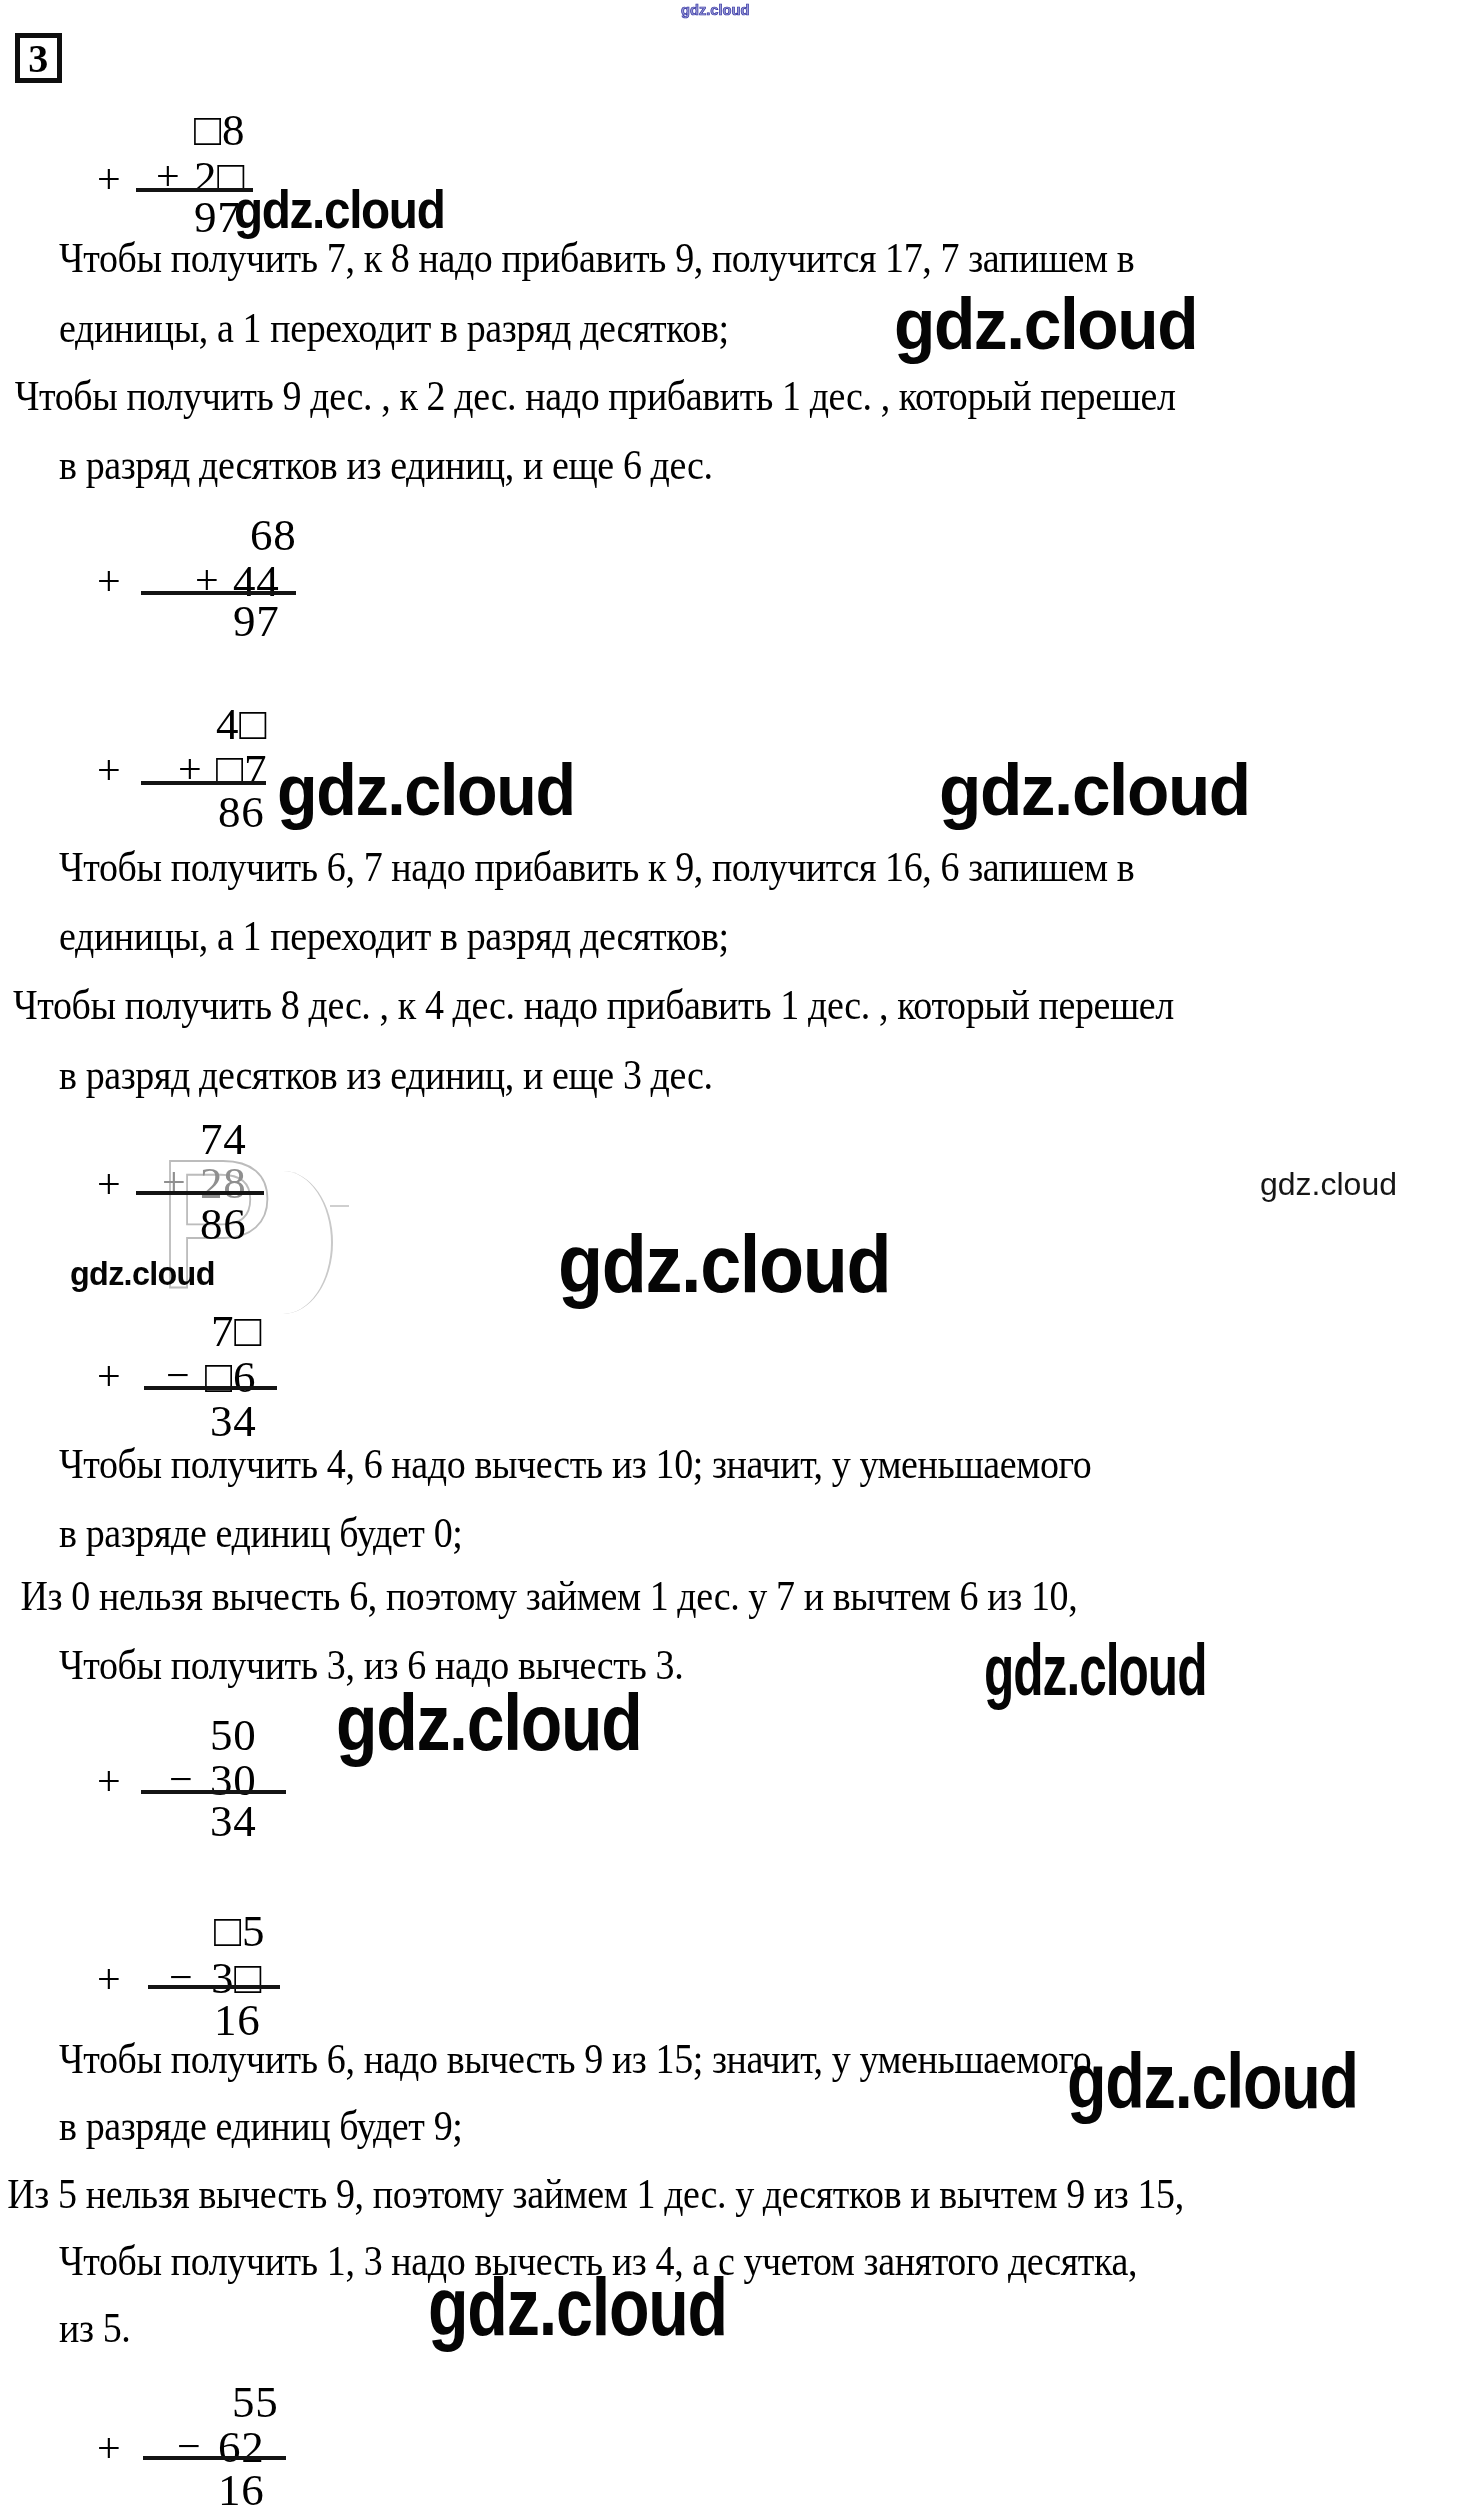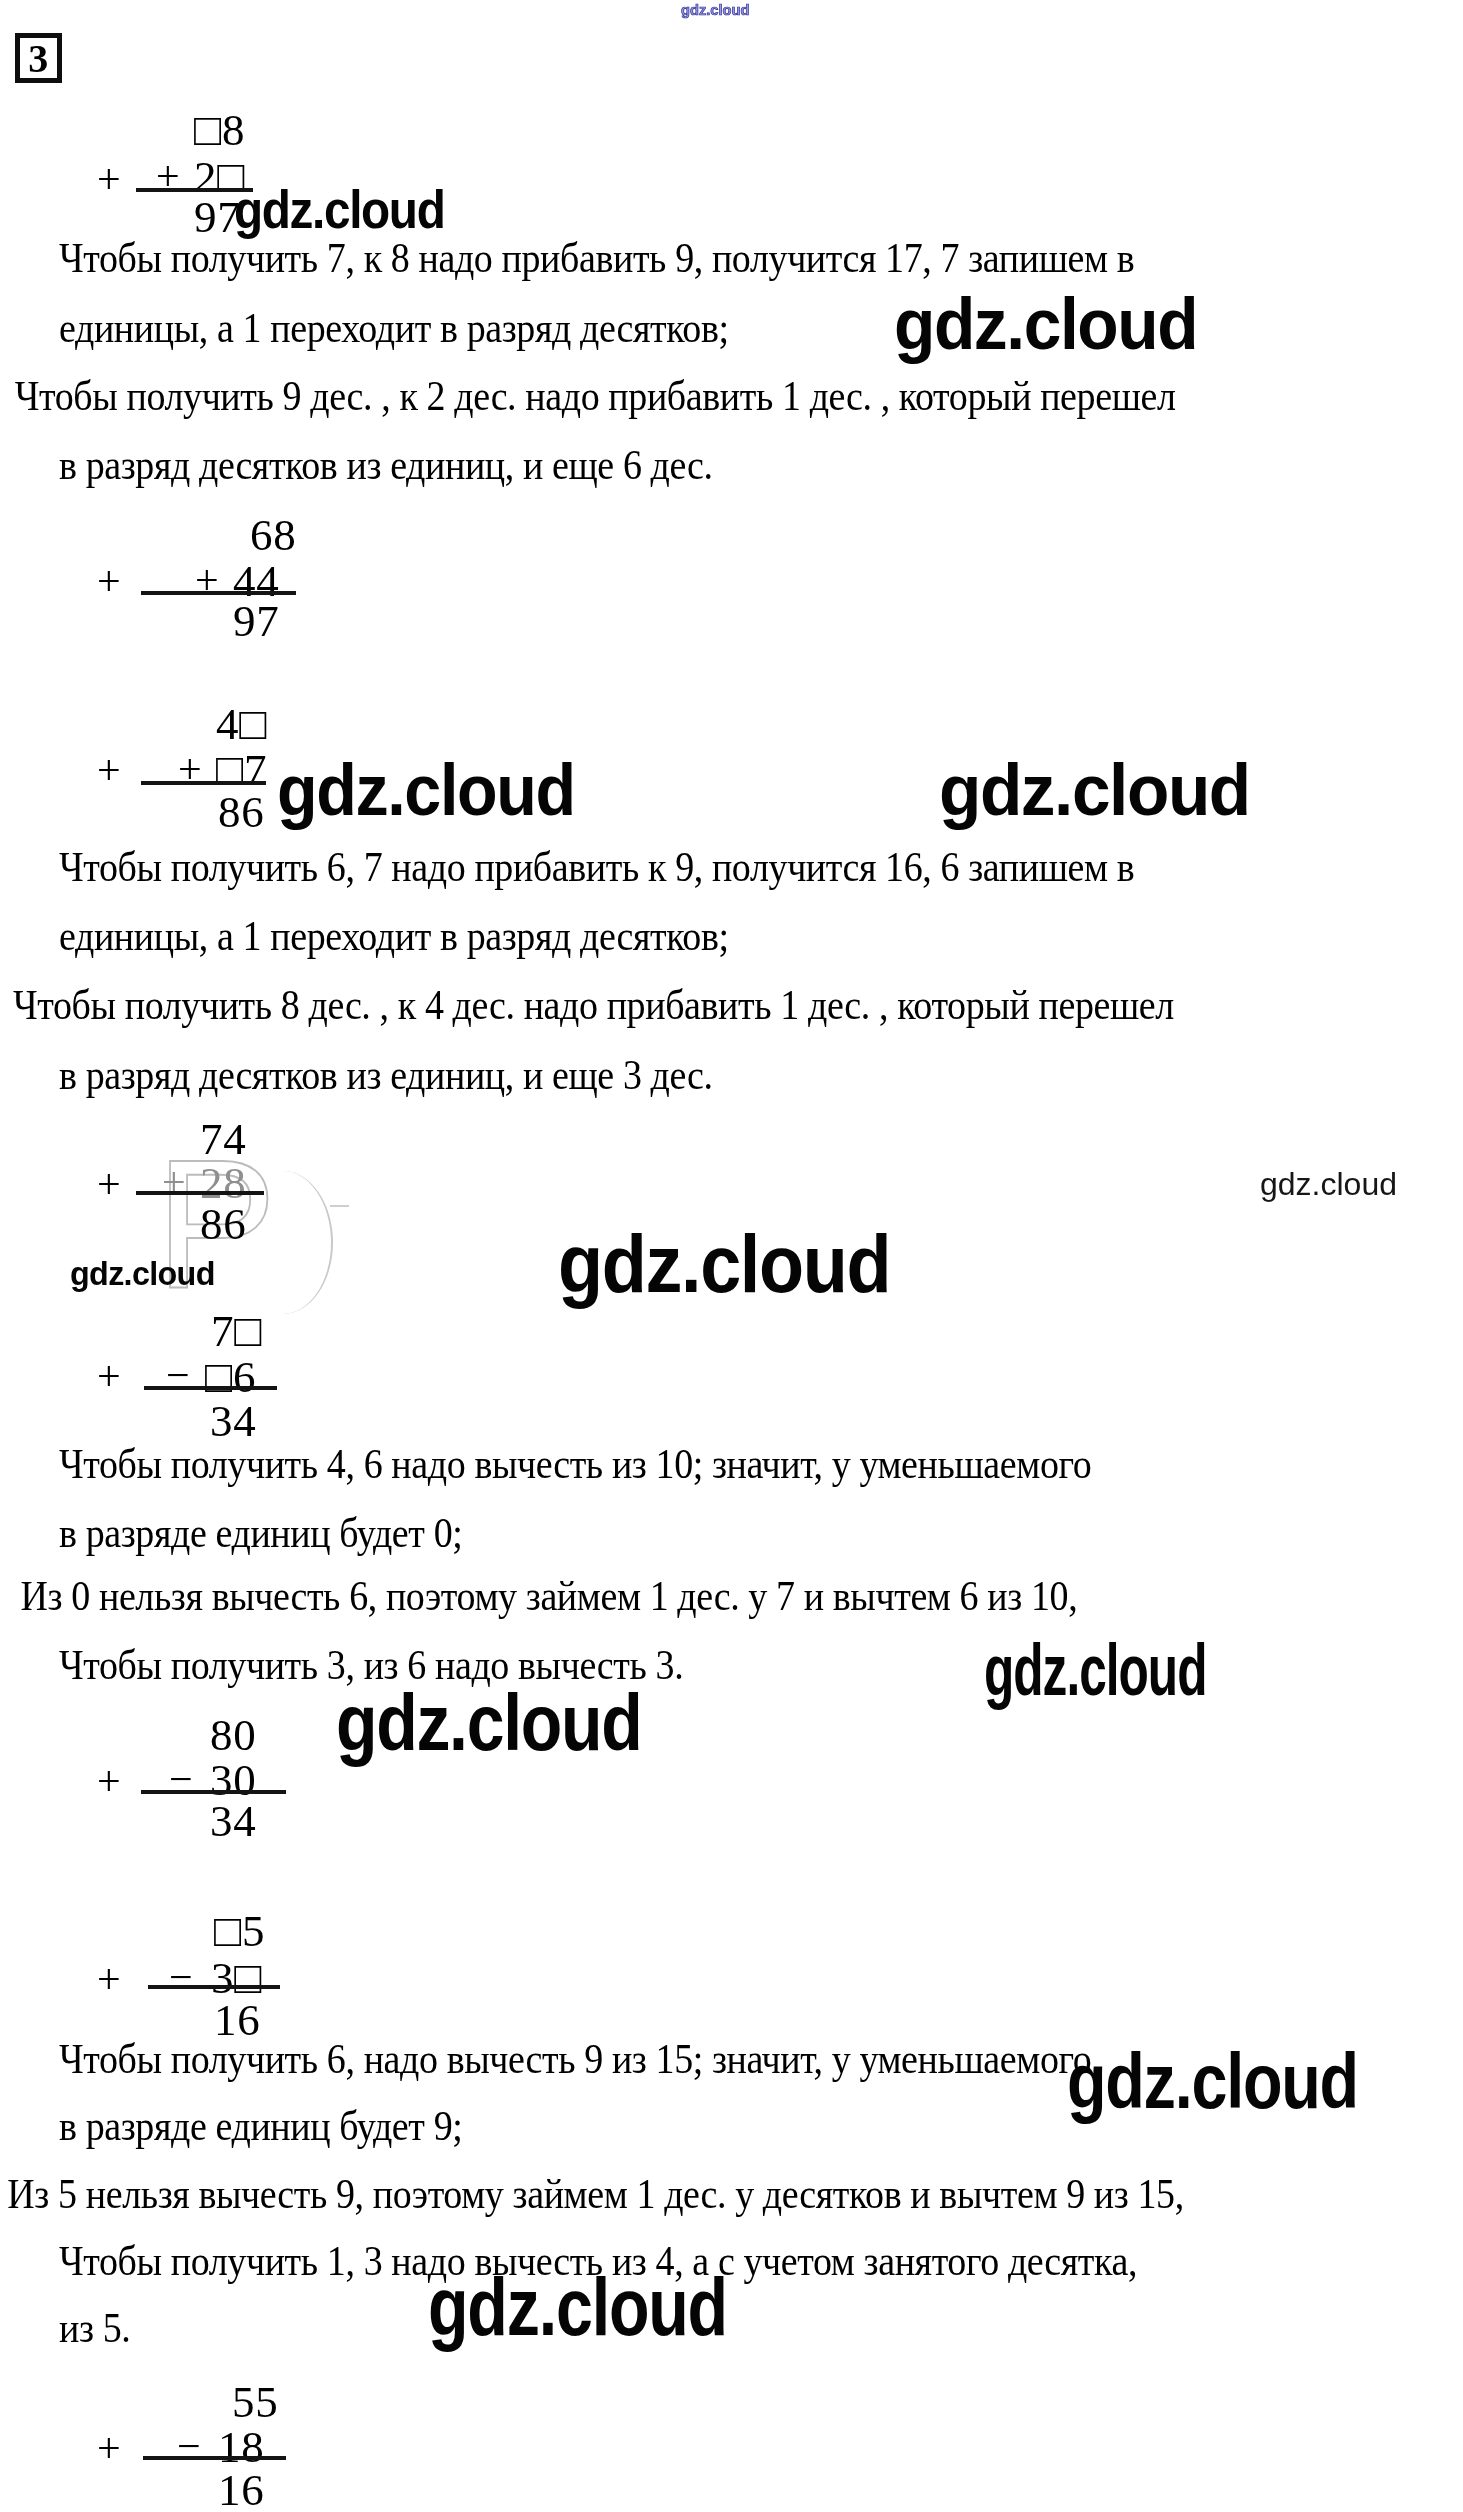--- a/index.html
+++ b/index.html
@@ -102,21 +102,21 @@
   <span class="opsign" style="left:97px;top:1355px">+</span>
   <span class="num" style="left:211px;top:1309px">7□</span>
   <span class="opsign" style="left:166px;top:1354px">−</span>
   <span class="num" style="left:205px;top:1355px">□6</span>
   <div class="rule" style="left:144px;top:1386px;width:133px"></div>
   <span class="num" style="left:210px;top:1399px">34</span>
 </div>
 
 <div>
   <span class="opsign" style="left:97px;top:1760px">+</span>
-  <span class="num" style="left:210px;top:1713px">80</span>
+  <span class="num" style="left:210px;top:1713px">50</span>
   <span class="opsign" style="left:169px;top:1758px">−</span>
   <span class="num" style="left:210px;top:1758px">30</span>
   <div class="rule" style="left:141px;top:1790px;width:145px"></div>
   <span class="num" style="left:210px;top:1799px">34</span>
 </div>
 <div class="wm" style="left:984px;top:1635px;font-size:73px;transform:scaleX(.68)">gdz.cloud</div>
 <div class="wm" style="left:336px;top:1685px;font-size:79px;transform:scaleX(.86)">gdz.cloud</div>
 
 <div>
   <span class="opsign" style="left:97px;top:1958px">+</span>
@@ -125,21 +125,21 @@
   <span class="num" style="left:211px;top:1956px">3□</span>
   <div class="rule" style="left:148px;top:1985px;width:132px"></div>
   <span class="num" style="left:214px;top:1998px">16</span>
 </div>
 <div class="wm" style="left:1067px;top:2044px;font-size:78px;transform:scaleX(.83)">gdz.cloud</div>
 
 <div>
   <span class="opsign" style="left:97px;top:2427px">+</span>
   <span class="num" style="left:232px;top:2380px">55</span>
   <span class="opsign" style="left:177px;top:2425px">−</span>
-  <span class="num" style="left:218px;top:2425px">18</span>
+  <span class="num" style="left:218px;top:2425px">62</span>
   <div class="rule" style="left:143px;top:2456px;width:143px"></div>
   <span class="num" style="left:218px;top:2468px">16</span>
 </div>
 <div class="wm" style="left:428px;top:2268px;font-size:82px;transform:scaleX(.81)">gdz.cloud</div>
 <div class="wm" style="left:894px;top:290px;font-size:72px;transform:scaleX(.94)">gdz.cloud</div>
 
 <div class="tline" style="left:59px;top:236px">Чтобы получить 7, к 8 надо прибавить 9, получится 17, 7 запишем в</div>
 <div class="tline" style="left:59px;top:306px">единицы, а 1 переходит в разряд десятков;</div>
 <div class="tline" style="left:14.7px;top:374px">Чтобы получить 9 дес. , к 2 дес. надо прибавить 1 дес. , который перешел</div>
 <div class="tline" style="left:59px;top:443px">в разряд десятков из единиц, и еще 6 дес.</div>

